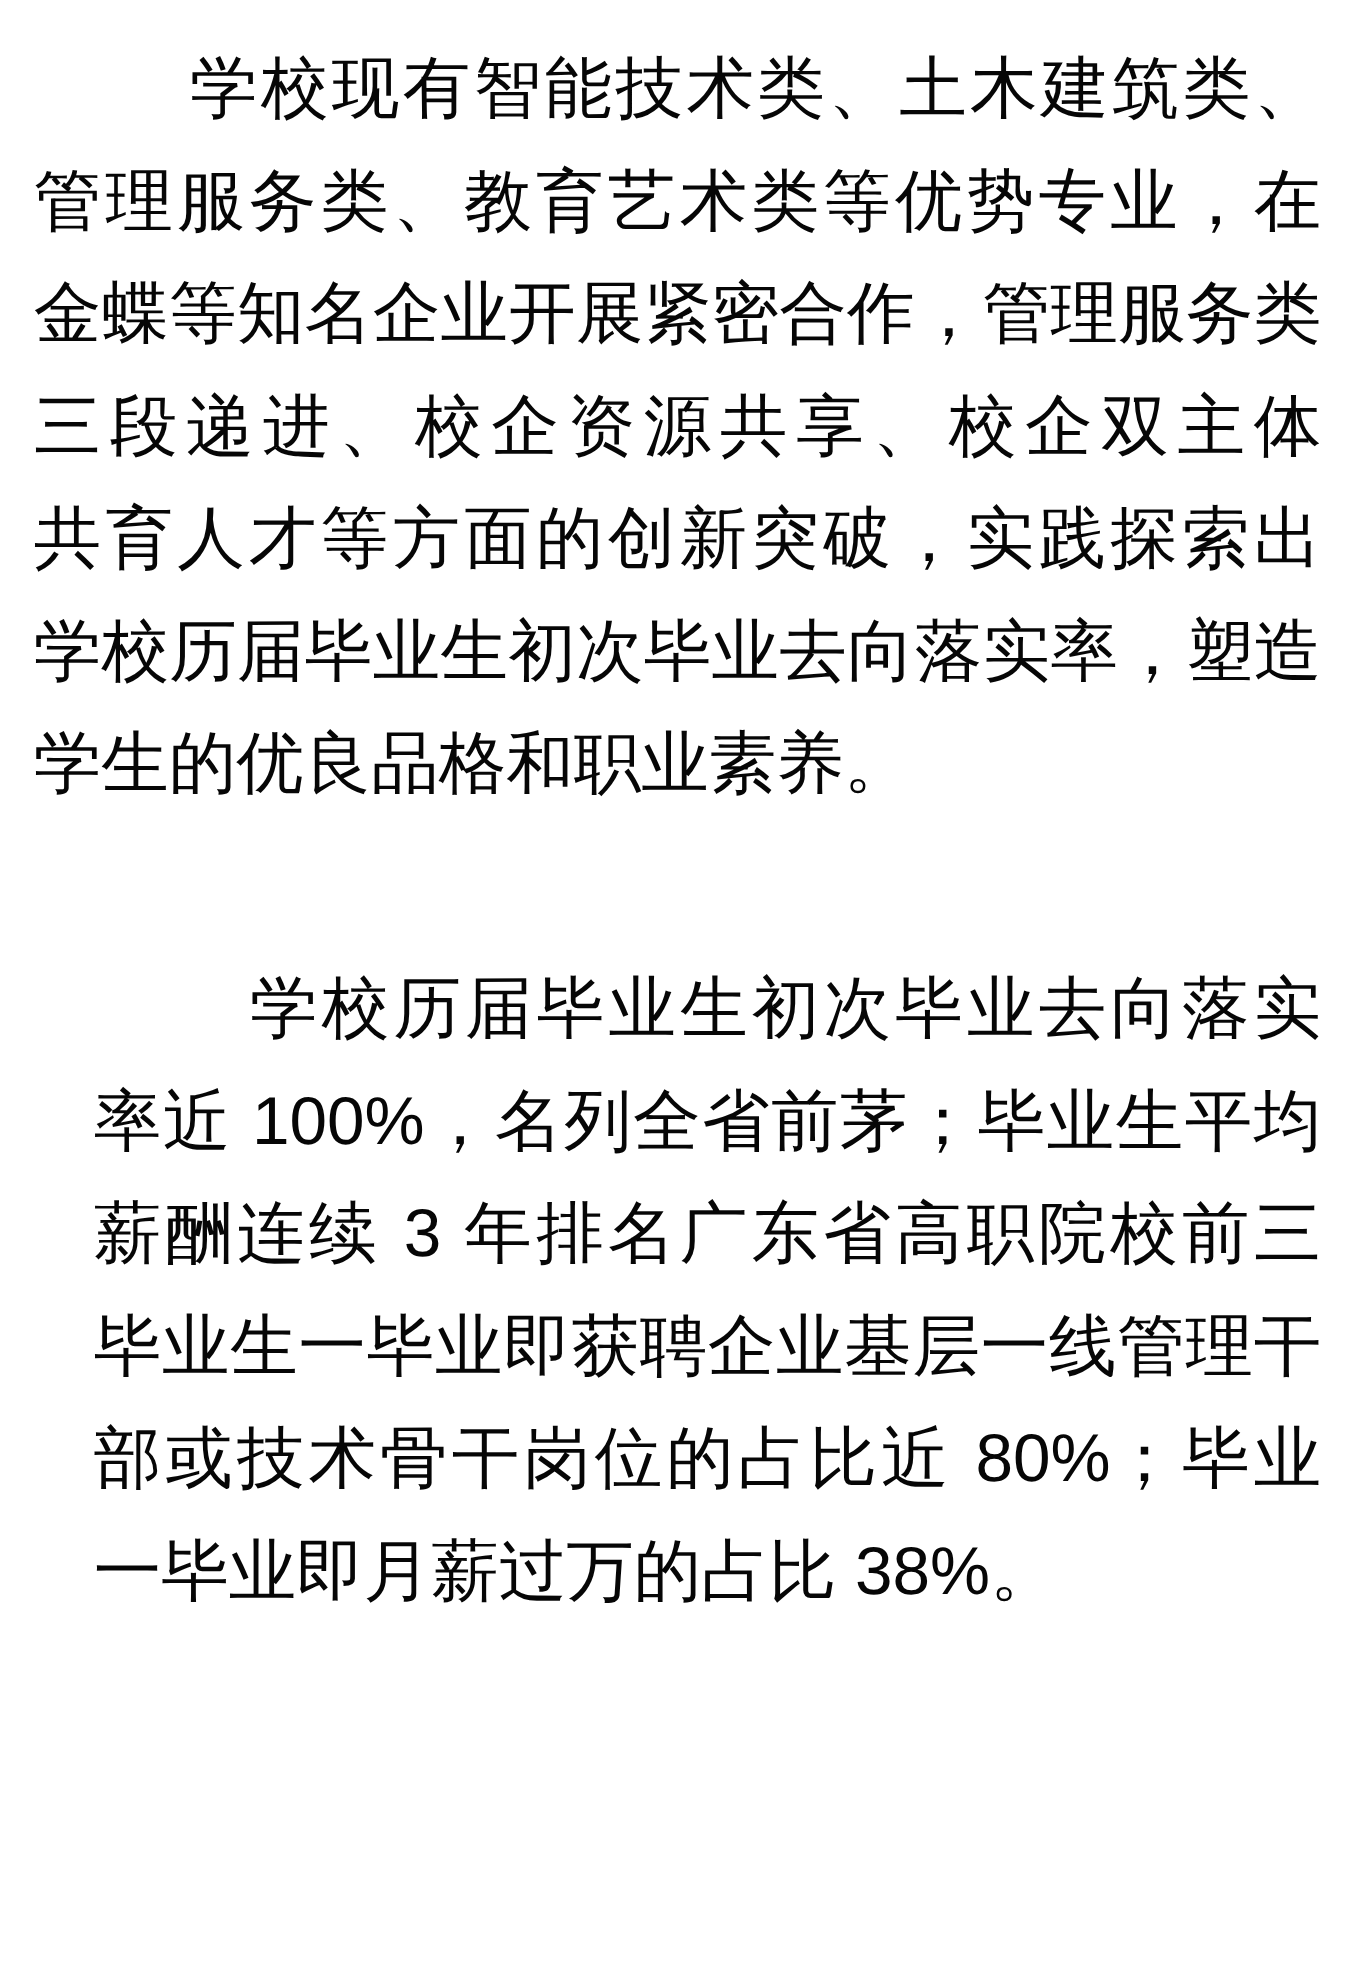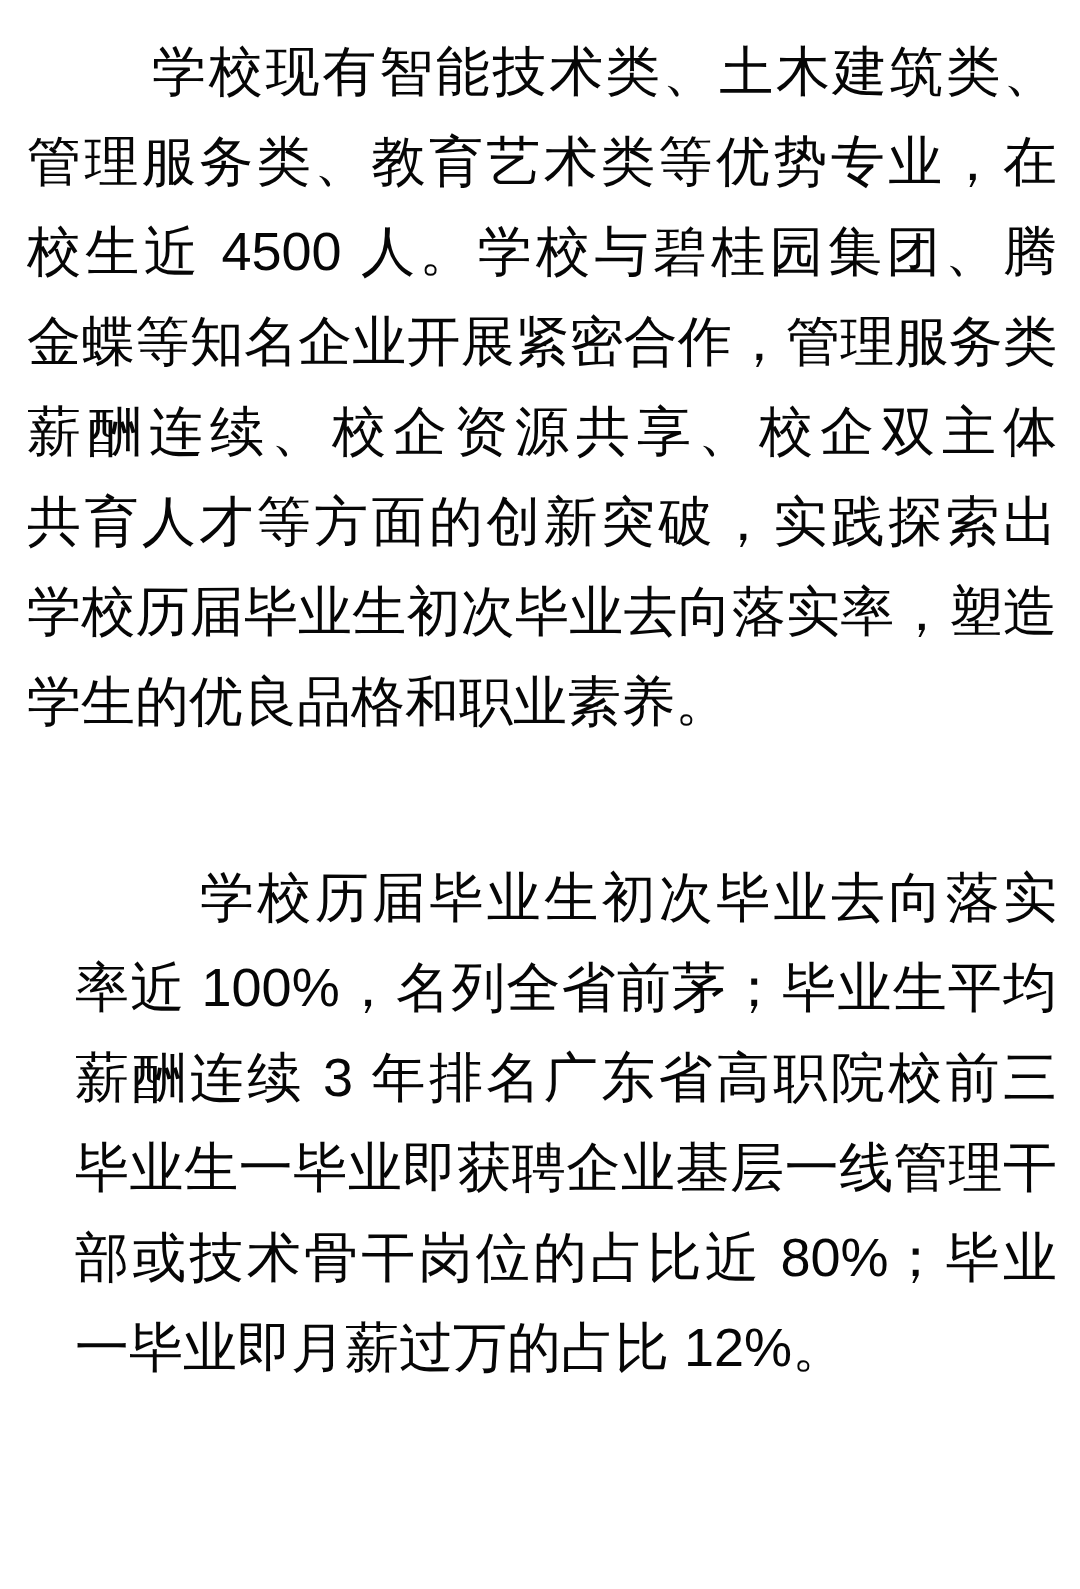--- a/index.html
+++ b/index.html
@@ -44,31 +44,30 @@
 </style>
 </head>
 <body>
 
 <div class="screen">
   <div class="article">
 
     <div class="para">
       <div class="line first">学校现有智能技术类、土木建筑类、</div>
       <div class="line">管理服务类、教育艺术类等优势专业，在</div>
-      <div class="line">校生近 4500 人。学校与碧桂园集团、腾</div>
       <div class="line">金蝶等知名企业开展紧密合作，管理服务类</div>
-      <div class="line">薪酬连续、校企资源共享、校企双主体</div>
+      <div class="line">三段递进、校企资源共享、校企双主体</div>
       <div class="line">共育人才等方面的创新突破，实践探索出</div>
       <div class="line">学校历届毕业生初次毕业去向落实率，塑造</div>
       <div class="line end">学生的优良品格和职业素养。</div>
     </div>
 
     <div class="para second">
       <div class="line first">学校历届毕业生初次毕业去向落实率</div>
       <div class="line">率近 100%，名列全省前茅；毕业生平均</div>
       <div class="line">薪酬连续 3 年排名广东省高职院校前三名。</div>
       <div class="line">毕业生一毕业即获聘企业基层一线管理干</div>
       <div class="line">部或技术骨干岗位的占比近 80%；毕业生</div>
-      <div class="line end">一毕业即月薪过万的占比 12%。</div>
+      <div class="line end">一毕业即月薪过万的占比 38%。</div>
     </div>
 
   </div>
 </div>
 
 </body></html>

